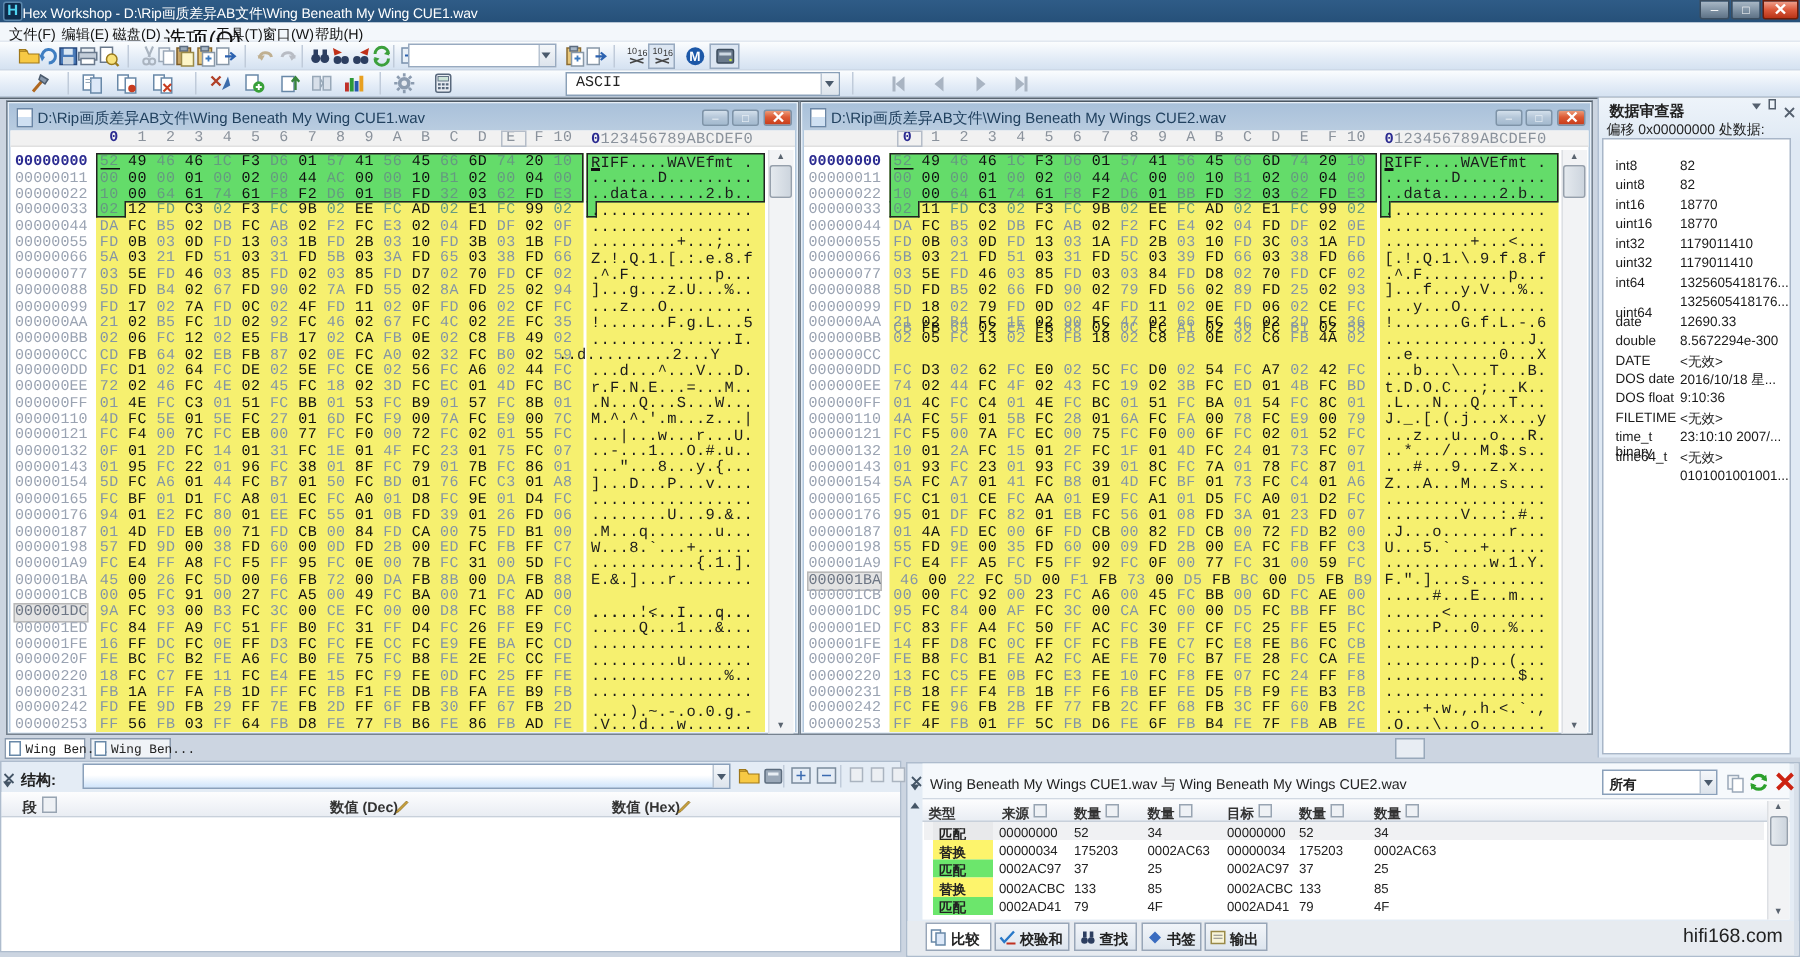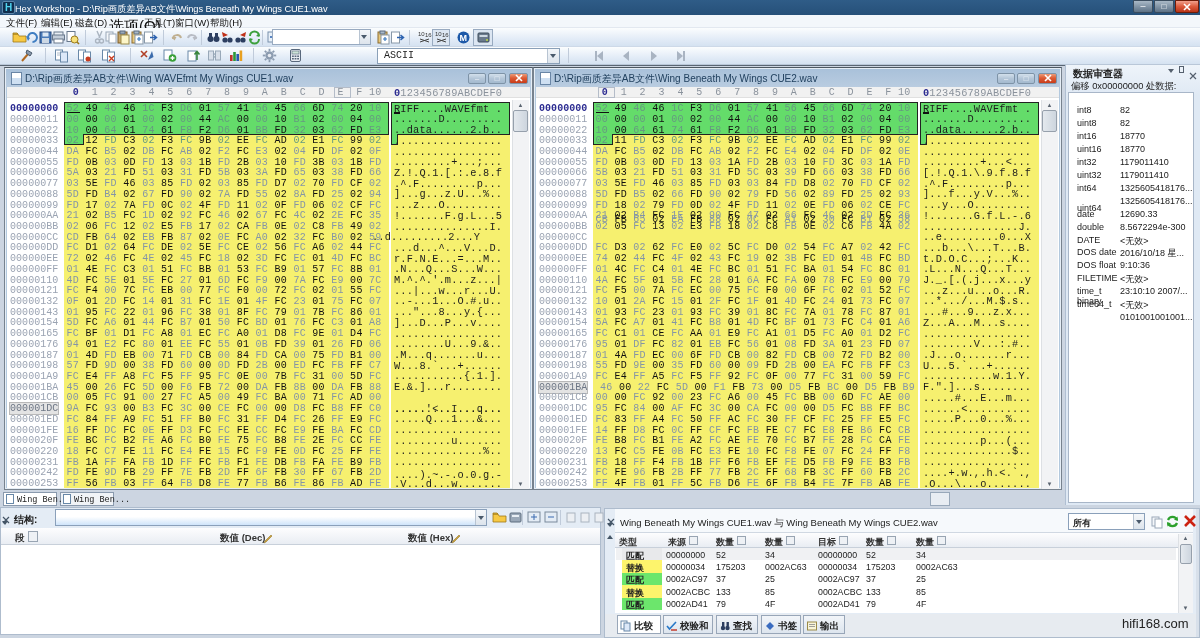--- a/index.html
+++ b/index.html
@@ -27,21 +27,21 @@
 .ybg{background:#f6f06f}
 .gbg{background:#64dc6a;border:1px solid #222}
 .sbar{background:#f2f3f5;border-left:1px solid #dde0e4}
 .sarr{width:17px;text-align:center;font-size:6px;color:#5a6470;line-height:9px}
 .sthumb{width:15px;background:linear-gradient(90deg,#e4e9ee,#cdd5de);border:1px solid #96a0ac;border-radius:2px}
 .cjk{font-weight:bold}
 
 </style></head><body>
 <div style="left:0;top:0;width:1200px;height:15px;background:linear-gradient(180deg,#2f5c87,#265079)"></div>
 <div style="left:2px;top:1px;width:13px;height:13px;background:#0f2d4d;border:1px solid #5b87ac;border-radius:2px;color:#4fd4f0;font-size:10px;font-weight:bold;text-align:center;line-height:12px">H</div>
-<span style="left:15px;top:2.5px;font-size:9.3px;letter-spacing:-0.1px;color:#fff;white-space:pre">Hex Workshop - D:\Rip画质差异AB文件\Wings Beneath My Wings CUE1.wav</span>
+<span style="left:15px;top:2.5px;font-size:9.3px;letter-spacing:-0.1px;color:#fff;white-space:pre">Hex Workshop - D:\Rip画质差异AB文件\Wing Beneath My Wing CUE1.wav</span>
 <div style="left:1133px;top:0;width:20px;height:13px;background:linear-gradient(180deg,#a9b8c6,#7e91a3 55%,#5e7286);border:1px solid #3a4c5e;border-radius:0 0 2px 2px;color:#fff;text-align:center;font-size:9px;line-height:10px">–</div>
 <div style="left:1154px;top:0;width:20px;height:13px;background:linear-gradient(180deg,#a9b8c6,#7e91a3 55%,#5e7286);border:1px solid #3a4c5e;border-radius:0 0 2px 2px;color:#fff;text-align:center;font-size:8px;line-height:11px">□</div>
 <div style="left:1175px;top:0;width:24px;height:13px;background:linear-gradient(180deg,#f0a08c,#dc5a3c 50%,#b83418);border:1px solid #6e1c08;border-radius:0 0 2px 2px;text-align:center;line-height:10px"><svg width="8" height="8" viewBox="0 0 8 8" style="position:static">
       <path d="M1 1 L7 7 M7 1 L1 7" stroke="#fff" stroke-width="1.6"></path>
     </svg></div>
 <div style="left:0;top:15px;width:1200px;height:13px;background:#f3f7fb;border-bottom:1px solid #e2e8f0"></div>
 <span style="left:6px;top:17px;font-size:9.5px;color:#111;white-space:pre">文件(F)</span>
 <span style="left:41px;top:17px;font-size:9.5px;color:#111;white-space:pre">编辑(E)</span>
 <span style="left:75px;top:17px;font-size:9.5px;color:#111;white-space:pre">磁盘(D)</span>
 <span style="left:109px;top:17px;font-size:15px;color:#111;white-space:pre">选项(O)</span>
@@ -258,21 +258,21 @@
     </svg></div>
 <div style="left:672px;top:49px;width:16px;height:14px"><svg width="16" height="14" viewBox="0 0 16 14">
       <path d="M5 2 L11 7 L5 12Z" fill="#a9b4c2"></path>
       <rect x="11" y="2" width="2" height="10" fill="#a9b4c2"></rect>
     </svg></div>
 <div style="left:0;top:65px;width:1200px;height:573px;background:#ccd5e1"></div>
 <div style="left:0;top:65px;width:1200px;height:1px;background:#5a6673"></div>
 <div class="win" style="left:4px;top:67px;width:529px;height:423px"></div>
 <div class="wtitle" style="left:6px;top:69px;width:525px;height:18px"></div>
 <div class="wico" style="left:11px;top:72px"></div>
-<div class="wtxt" style="left:25px;top:72px">D:\Rip画质差异AB文件\Wing WAVEfmt My Wings CUE1.wav</div>
+<div class="wtxt" style="left:25px;top:72px">D:\Rip画质差异AB文件\Wing Beneath My Wing CUE1.wav</div>
 <div class="wbtn" style="left:468px;top:73px"><span class="g1">–</span></div>
 <div class="wbtn" style="left:488px;top:73px"><span class="g1">□</span></div>
 <div class="wbtn wbr" style="left:509px;top:73px;width:19px;text-align:center;line-height:8px"><svg width="8" height="8" viewBox="0 0 8 8" style="position:static">
       <path d="M1 1 L7 7 M7 1 L1 7" stroke="#fff" stroke-width="1.6"></path>
     </svg></div>
 <div class="wbody" style="left:7px;top:87px;width:523px;height:401px"></div>
 <div class="hhdr" style="left:7px;top:87px;width:523px;height:11px"></div>
 <span class="mono hgray" style="left:66.5px;top:87px"><b class="navy"> 0</b>  1  2  3  4  5  6  7  8  9  A  B  C  D  E  F 10 </span>
 <span class="mona hgray" style="left:394px;top:87.5px"><b class="navy">0</b>123456789ABCDEF0</span>
 <div class="ybg" style="left:64.0px;top:102.0px;width:325px;height:385.56000000000006px"></div>

